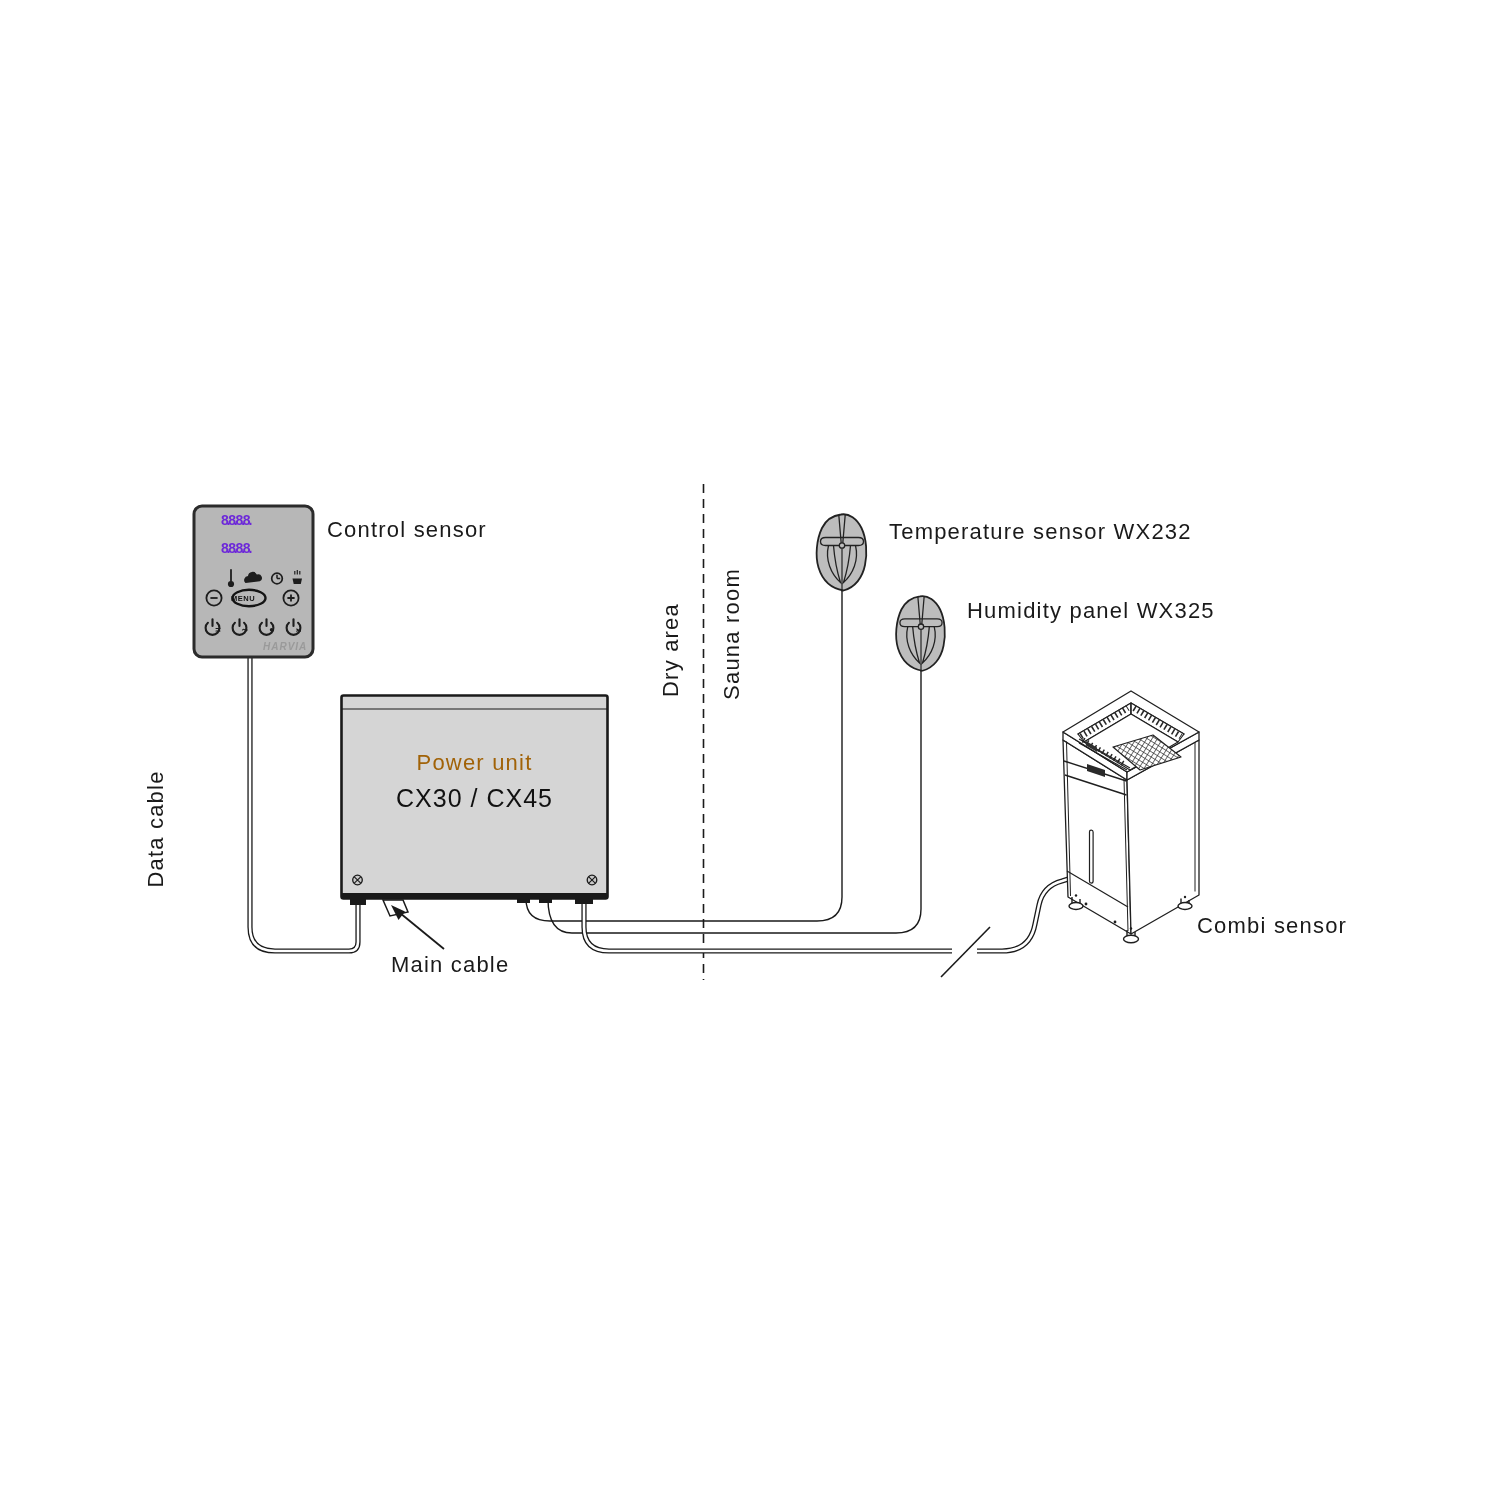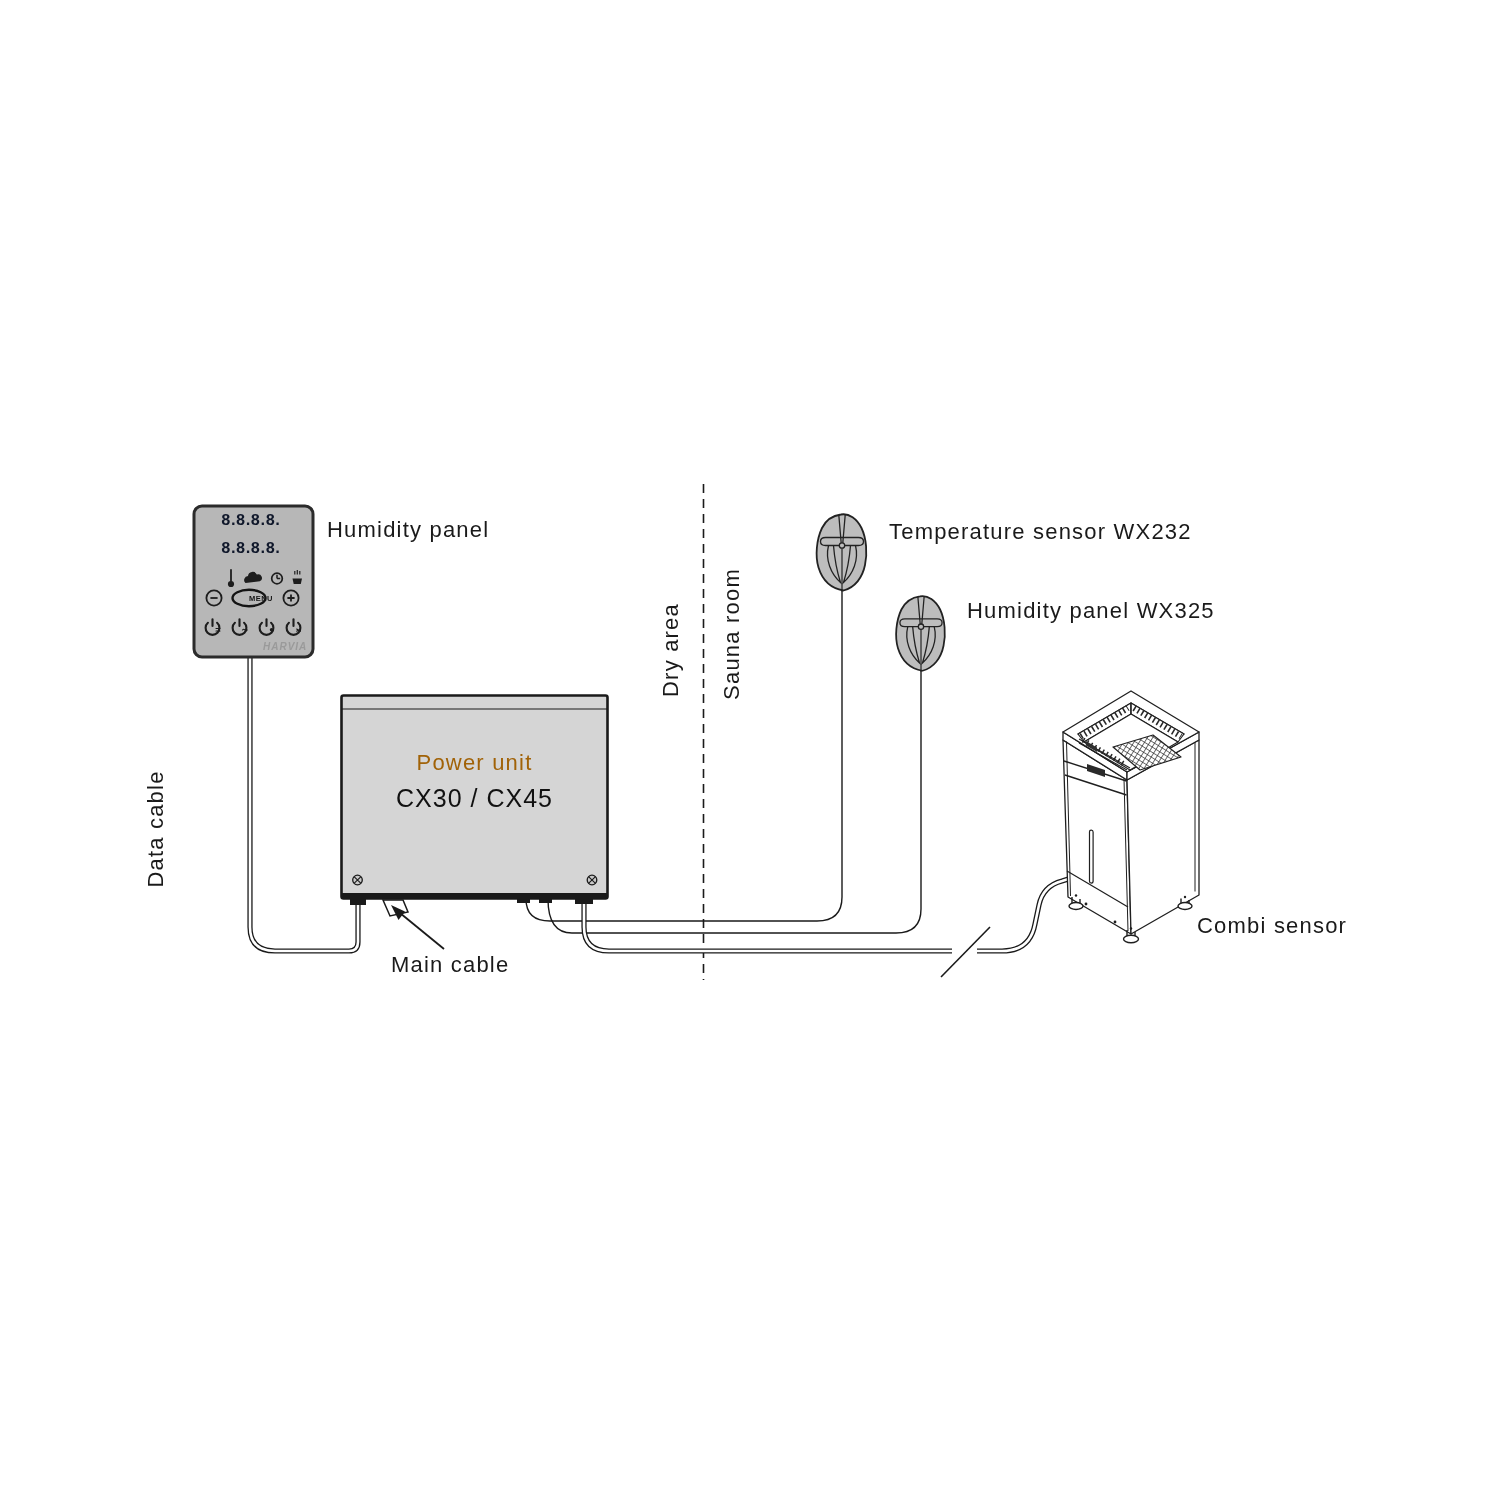--- a/index.html
+++ b/index.html
@@ -5,25 +5,25 @@
   html,body{margin:0;padding:0;background:#fff;}
   #stage{position:relative;width:1500px;height:1500px;background:#ffffff;
          font-family:"Liberation Sans",sans-serif;overflow:hidden;}
   #stage svg{position:absolute;left:0;top:0;}
   .lbl{position:absolute;font-size:22px;letter-spacing:1.2px;color:#1a1a1a;white-space:nowrap;}
   .lbl.rot{transform:translate(-50%,-50%) rotate(-90deg);}
   .unit-title{position:absolute;left:341px;width:267px;text-align:center;font-size:22px;
               letter-spacing:1.2px;color:#a16207;white-space:nowrap;}
   .unit-model{position:absolute;left:341px;width:267px;text-align:center;font-size:25px;
               font-weight:normal;letter-spacing:1px;color:#111;white-space:nowrap;}
-  .seg{position:absolute;left:221px;width:76px;color:#0f172a;
-       font-family:Liberation Mono, monospace;font-weight:bold;font-size:16px;
+  .seg{position:absolute;left:221px;width:76px;color:#6d28d9;
+       font-family:Liberation Sans, sans-serif;font-weight:bold;font-size:14px;
        letter-spacing:-2.2px;white-space:nowrap;}
-  .menu-txt{position:absolute;left:231px;top:594px;width:36px;text-align:center;
-            font-size:7.5px;font-weight:bold;letter-spacing:0.5px;color:#141414;margin-left:12px;}
+  .menu-txt{position:absolute;left:231px;top:594px;width:36px;
+            font-size:7.5px;font-weight:bold;letter-spacing:0.5px;color:#141414;}
   .brand{position:absolute;left:263px;top:641px;font-size:10px;font-style:italic;
          font-weight:bold;letter-spacing:1px;color:#9a9a9a;text-align:center;}
 </style>
 </head>
 <body>
 
 <div id="stage">
 
 <svg width="1500" height="1500" viewBox="0 0 1500 1500">
   <defs>
@@ -213,21 +213,21 @@
       <circle cx="1131" cy="928.5" r="1.2" fill="#1f1f1f" stroke="none"></circle>
     </g>
     <g stroke-width="1.4">
       <path d="M1181,898.5 v5.5 M1189,900 v5" fill="none"></path>
       <ellipse cx="1185" cy="906" rx="7" ry="3.5"></ellipse>
       <circle cx="1185" cy="897" r="1.2" fill="#1f1f1f" stroke="none"></circle>
     </g>
   </g>
 </svg>
 
-<div class="lbl" style="left:327px;top:517px">Humidity panel</div>
+<div class="lbl" style="left:327px;top:517px">Control sensor</div>
 
 <div class="lbl" style="left:889px;top:519px">Temperature sensor WX232</div>
 
 <div class="lbl" style="left:967px;top:598px">Humidity panel WX325</div>
 
 <div class="unit-title" style="top:750px">Power unit</div>
 
 <div class="unit-model" style="top:784px">CX30 / CX45</div>
 
 <div class="lbl" style="left:391px;top:952px">Main cable</div>

